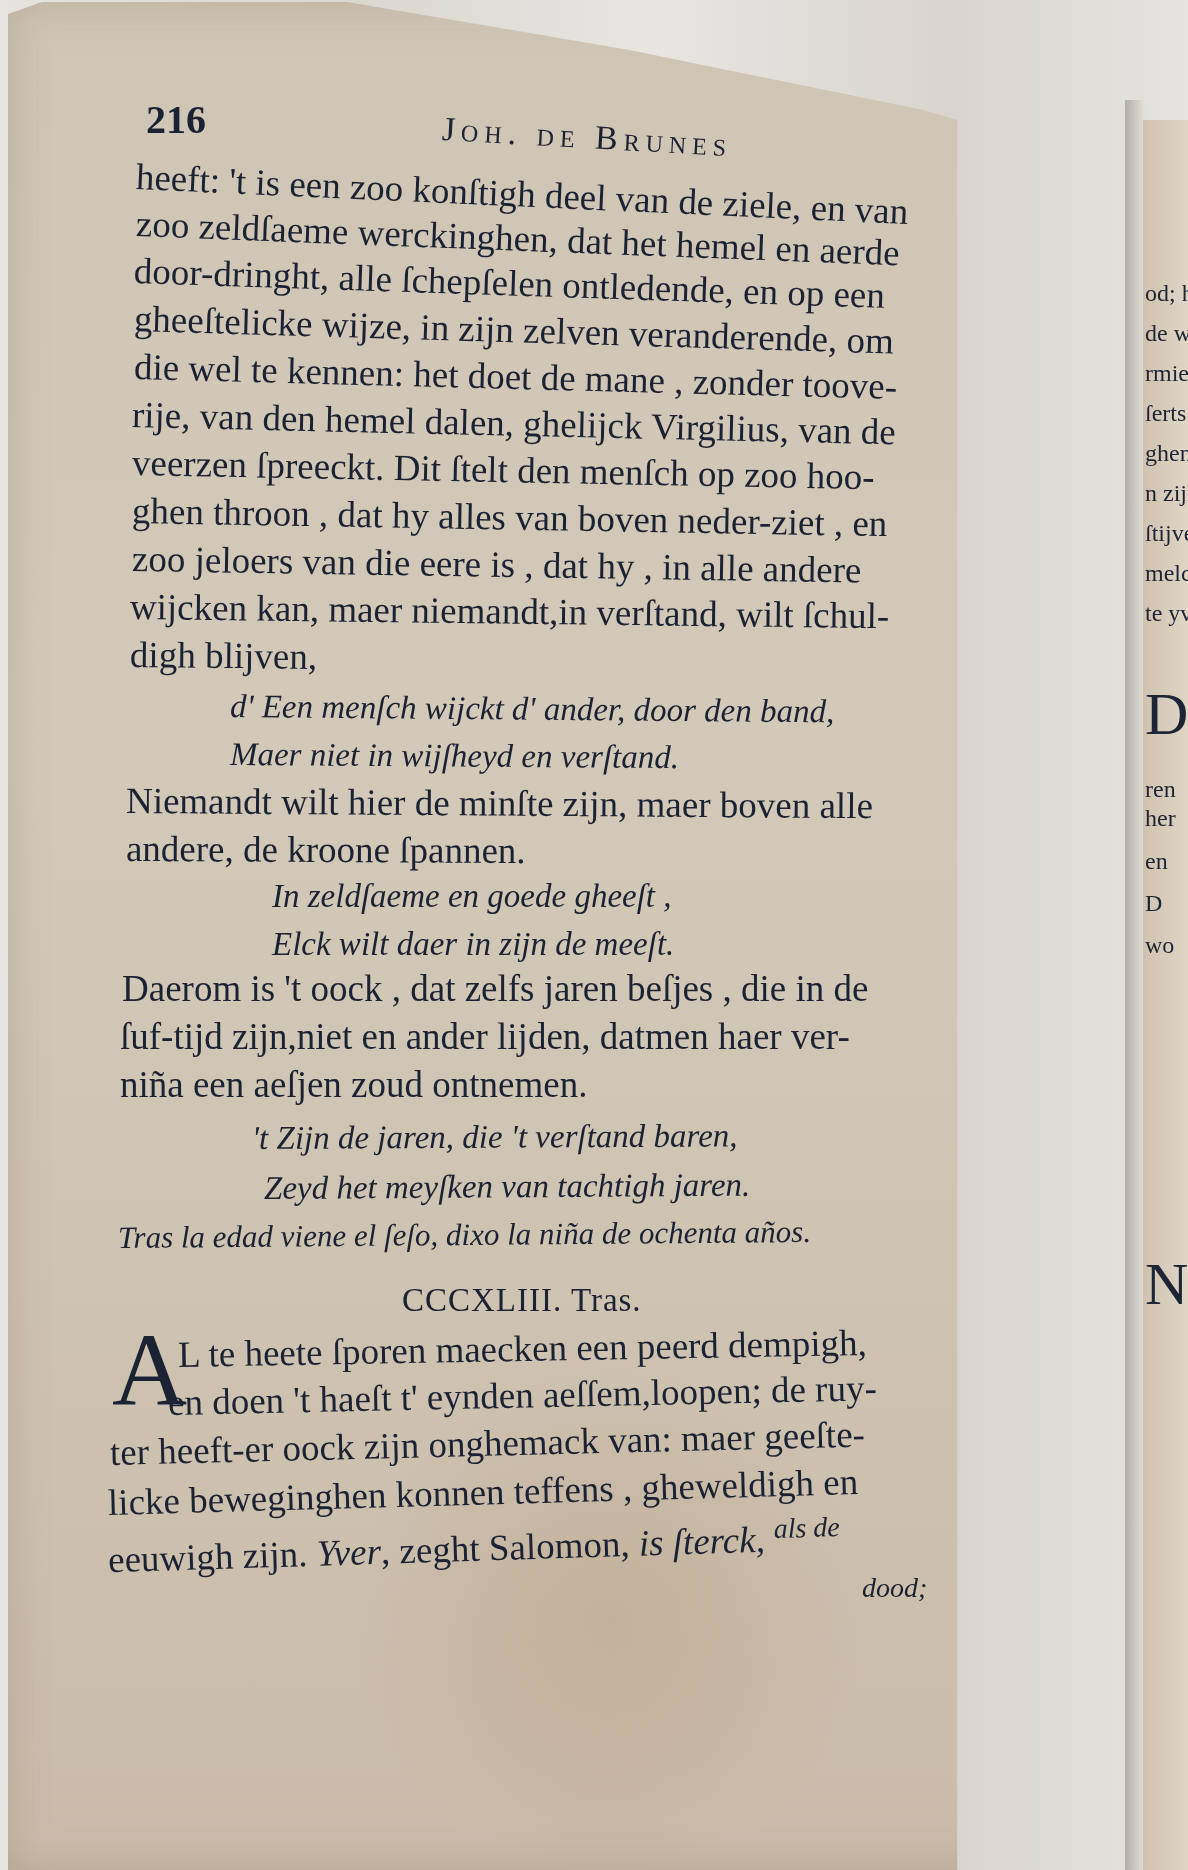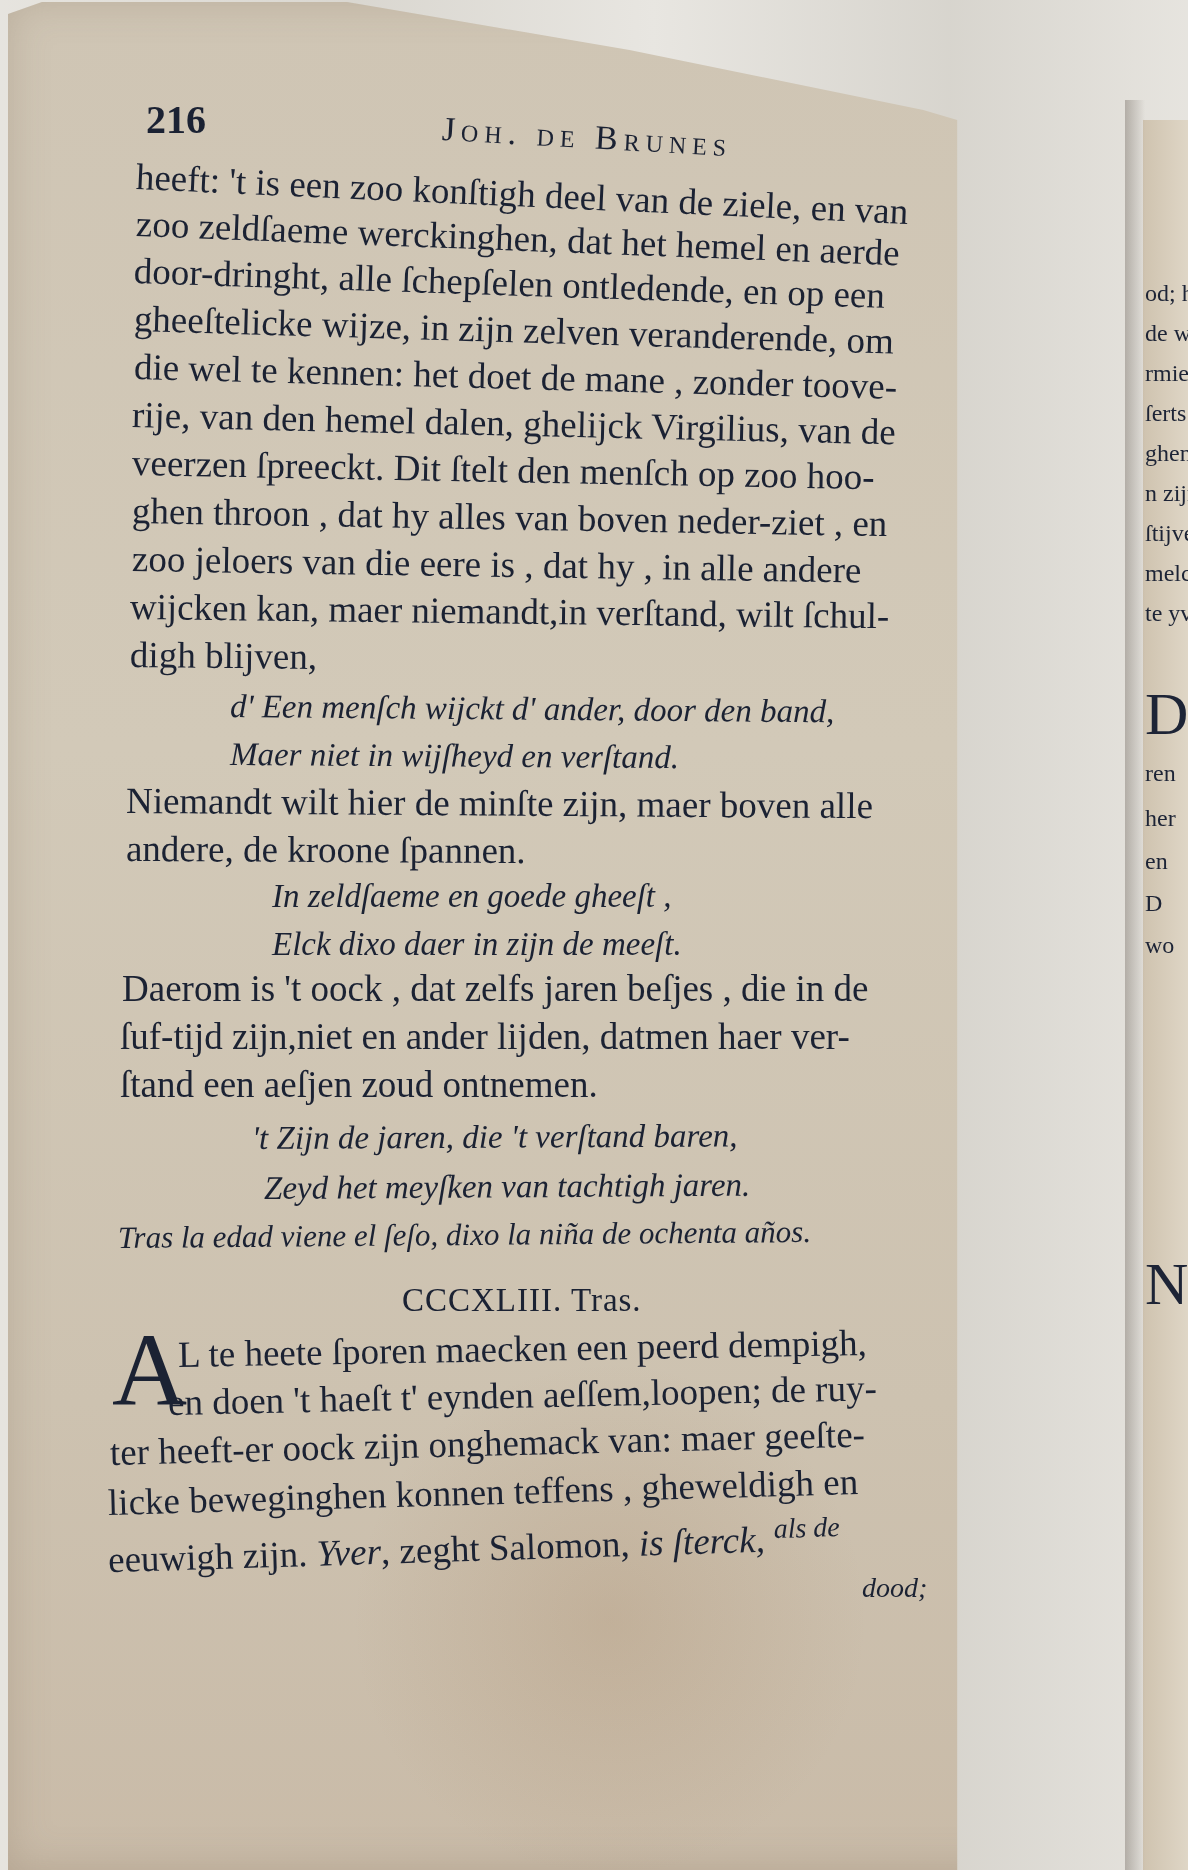--- a/index.html
+++ b/index.html
@@ -62,21 +62,21 @@
   <span class="frag" style="top:160px">od; han</span>
   <span class="frag" style="top:200px">de wat</span>
   <span class="frag" style="top:240px">rmieren</span>
   <span class="frag" style="top:280px">ſerts o</span>
   <span class="frag" style="top:320px">ghen, i</span>
   <span class="frag" style="top:360px">n zijn,</span>
   <span class="frag" style="top:400px">ſtijve l</span>
   <span class="frag" style="top:440px">melck</span>
   <span class="frag" style="top:480px">te yve</span>
   <span class="frag big" style="top:560px">D</span>
-  <span class="frag" style="top:640px">ren</span>
+  <span class="frag" style="top:656px">ren</span>
   <span class="frag" style="top:685px">her</span>
   <span class="frag" style="top:728px">en</span>
   <span class="frag" style="top:770px">D</span>
   <span class="frag" style="top:812px">wo</span>
   <span class="frag big" style="top:1130px">N</span>
 </div>
 
 <div class="page"></div>
 <div class="page-shadow-edge"></div>
 <div class="stain"></div>
@@ -105,27 +105,27 @@
   <div class="line verse ink" style="left:230px;top:738px;transform:rotate(0.4deg)">Maer niet in wijſheyd en verſtand.</div>
 </div>
 
 <div>
   <div class="line ink" style="left:126px;top:782px;transform:rotate(0.4deg)">Niemandt wilt hier de minſte zijn, maer boven alle</div>
   <div class="line ink" style="left:126px;top:830px;transform:rotate(0.3deg)">andere, de kroone ſpannen.</div>
 </div>
 
 <div>
   <div class="line verse ink" style="left:272px;top:880px">In zeldſaeme en goede gheeſt ,</div>
-  <div class="line verse ink" style="left:272px;top:928px">Elck dixo daer in zijn de meeſt.</div>
+  <div class="line verse ink" style="left:272px;top:928px">Elck wilt daer in zijn de meeſt.</div>
 </div>
 
 <div>
   <div class="line ink" style="left:122px;top:970px">Daerom is 't oock , dat zelfs jaren beſjes , die in de</div>
   <div class="line ink" style="left:120px;top:1018px">ſuf-tijd zijn,niet en ander lijden, datmen haer ver-</div>
-  <div class="line ink" style="left:120px;top:1066px">ſtand een aeſjen zoud ontnemen.</div>
+  <div class="line ink" style="left:120px;top:1066px">niña een aeſjen zoud ontnemen.</div>
 </div>
 
 <div>
   <div class="line verse ink" style="left:252px;top:1122px;transform:rotate(-0.3deg)">'t Zijn de jaren, die 't verſtand baren,</div>
   <div class="line verse ink" style="left:264px;top:1172px;transform:rotate(-0.4deg)">Zeyd het meyſken van tachtigh jaren.</div>
 </div>
 
 <div class="line verse ink" style="left:118px;top:1222px;font-size:31px;transform:rotate(-0.5deg)">Tras la edad viene el ſeſo, dixo la niña de ochenta años.</div>
 
 <div class="line ink" style="left:402px;top:1284px;font-size:33px;letter-spacing:1px">CCCXLIII. Tras.</div>

